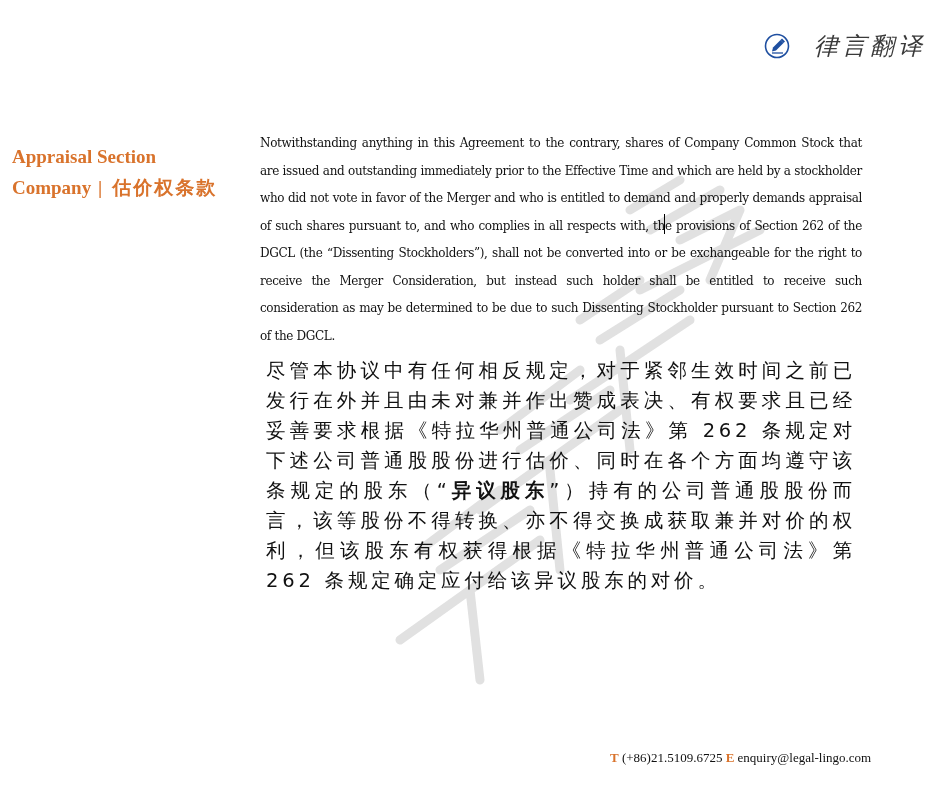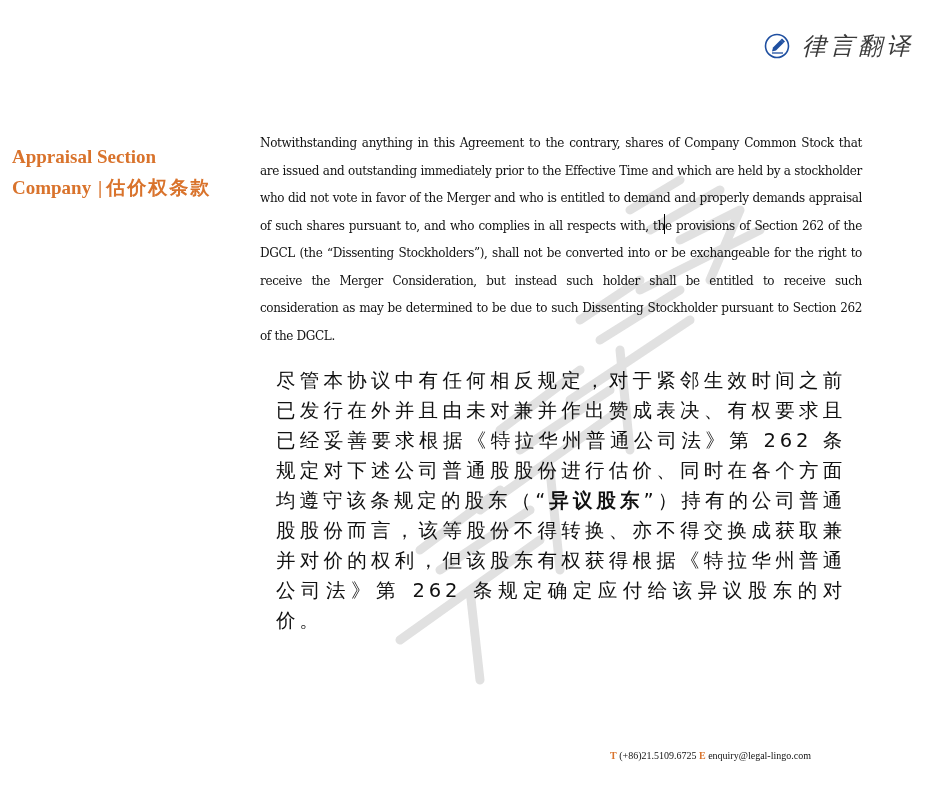--- a/index.html
+++ b/index.html
@@ -13,21 +13,21 @@
       position: relative;
       overflow: hidden;
       font-family: "DejaVu Serif", "Liberation Serif", serif;
     }
     .logo {
       position: absolute;
       top: 30px;
       left: 764px;
       display: flex;
       align-items: center;
-      gap: 12px;
+      gap: 24px;
     }
     .logo-icon {
       width: 26px;
       height: 26px;
       display: inline-block;
     }
     .logo-text {
       font-family: "DejaVu Serif", serif;
       font-size: 24px;
       color: #3a3a3a;
@@ -54,21 +54,21 @@
       font-size: 19px;
       line-height: 31px;
     }
     .clause-title .sep {
       margin: 0 4px 0 2px;
     }
     .clause-title .zh {
       font-family: "DejaVu Sans", sans-serif;
       font-size: 19px;
       letter-spacing: 2px;
-      margin-left: 0;
+      margin-left: 6px;
     }
     .body-text {
       position: absolute;
       left: 260px;
       top: 130px;
       width: 602px;
       z-index: 1;
       color: #111111;
     }
     .en {
@@ -86,32 +86,32 @@
       height: 20px;
       background: #000;
       vertical-align: -4px;
       margin: 0 -0.5px;
     }
     .zh-text {
       font-family: "DejaVu Sans", sans-serif;
       font-size: 19.5px;
       line-height: 30px;
       text-align: justify;
-      margin: 16px;
+      margin: 6px;
       letter-spacing: 3.8px;
     }
     .zh-text b {
       font-weight: bold;
     }
     .footer {
       position: absolute;
       left: 610px;
       top: 750px;
       font-family: "Liberation Serif", serif;
-      font-size: 10px;
+      font-size: 13px;
       color: #111111;
       white-space: nowrap;
     }
     .footer .lbl {
       color: #d9732c;
       font-weight: bold;
     }
   </style>
 </head>
 <body>

